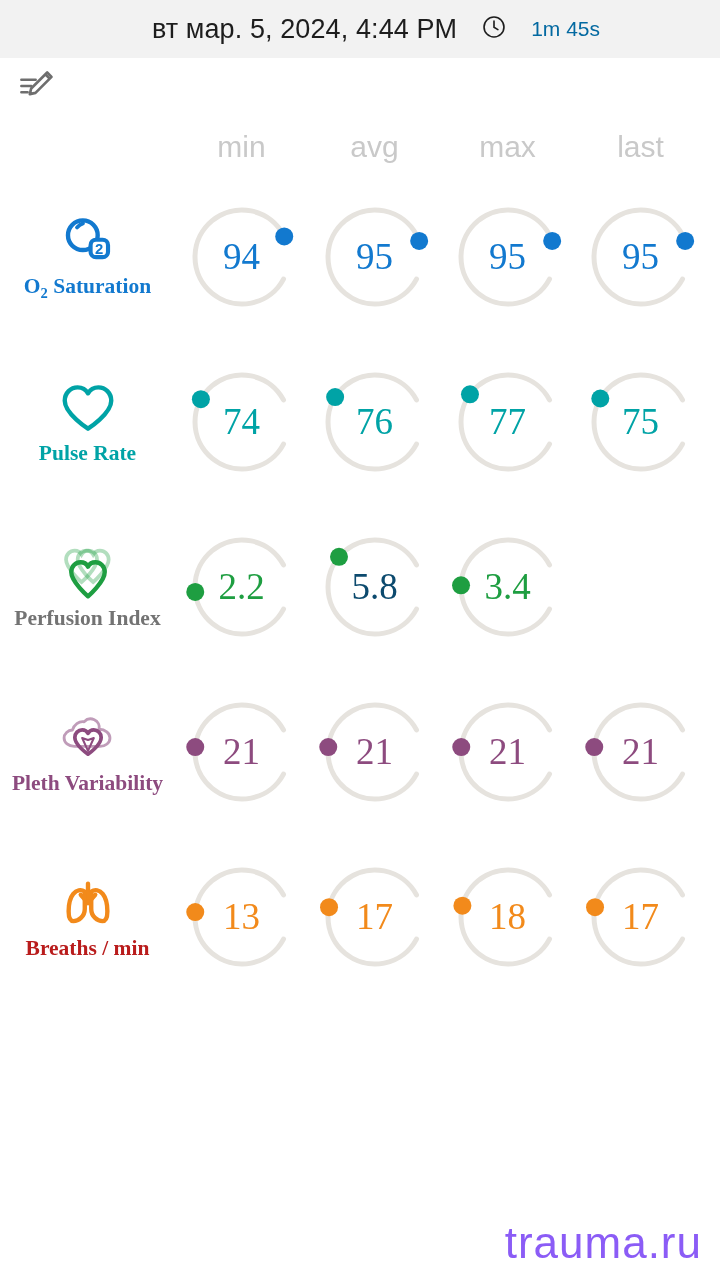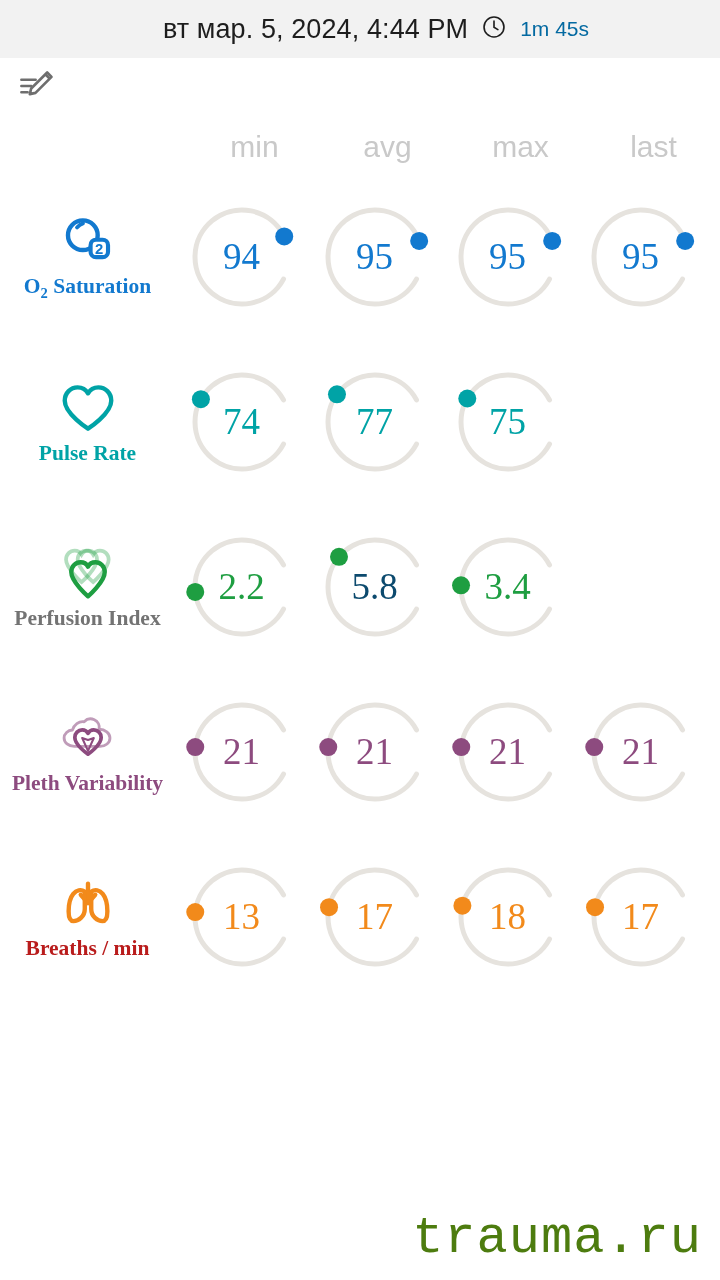--- a/index.html
+++ b/index.html
@@ -9,39 +9,39 @@
     font-family: "Liberation Sans", sans-serif;
     overflow: hidden;
   }
   #app { position: relative; width: 720px; height: 1280px; background: #fff; }
 
   
   .appbar {
     height: 58px; width: 100%;
     background: #f2f2f2;
     display: flex; align-items: center; justify-content: center;
-    gap: 13px;
+    gap: 24px;
     padding-left: 32px;
   }
   .appbar-title {
     font-size: 27px; color: #1d1d1d; letter-spacing: .1px;
     font-family: "Liberation Sans", sans-serif;
   }
   .clock-icon { display: block; }
   .appbar-duration { font-size: 21px; color: #0369a1; }
 
   
   .toolbar { height: 62px; width: 100%; display: flex; align-items: center; }
   .edit-btn { margin-left: 14px; width: 46px; height: 46px;
               display: flex; align-items: center; justify-content: center; }
 
   
   .colheads {
     display: flex; align-items: center;
-    padding-left: 175px; height: 54px; justify-content: flex-end;
+    padding-left: 175px; height: 54px;
   }
   .colhead {
     width: 133px; text-align: center;
     font-size: 30px; color: #c9c9c9; font-weight: 400;
   }
 
   
   .rows { display: flex; flex-direction: column; }
   .row { display: flex; align-items: center; height: 165px; }
 
@@ -64,22 +64,22 @@
                transform: translate(-50%,-50%); }
   .gauge-value {
     position: relative; z-index: 2;
     font-size: 37px; font-weight: 400;
     font-family: Liberation Serif, serif;
   }
 
   
   .watermark {
     position: absolute; right: 18px; bottom: 12px;
-    font-size: 52px; color: #4d7c0f; letter-spacing: 1px;
-    font-family: Liberation Mono, monospace;
+    font-size: 44px; color: #8b5cf6; letter-spacing: 1px;
+    font-family: Liberation Sans, sans-serif;
   }
 </style>
 </head>
 <body>
 
 <div id="app">
 
   <div class="appbar">
     <span class="appbar-title">вт мар. 5, 2024, 4:44 PM</span>
     <span class="clock-icon">
@@ -167,20 +167,27 @@
           <div class="gauge-cell">
             <svg class="gauge-svg" width="118" height="118" viewBox="0 0 118 118">
               <path d="M100.50 81.07 A47 47 0 1 1 100.50 36.93" fill="none" stroke="#e6e3de" stroke-width="5" stroke-linecap="round"></path>
               <circle cx="17.89" cy="36.21" r="9" fill="#00a3a6"></circle>
             </svg>
             <span class="gauge-value" style="color:#00a3a6">74</span>
           </div>
           <div class="gauge-cell">
             <svg class="gauge-svg" width="118" height="118" viewBox="0 0 118 118">
               <path d="M100.50 81.07 A47 47 0 1 1 100.50 36.93" fill="none" stroke="#e6e3de" stroke-width="5" stroke-linecap="round"></path>
+              <circle cx="19.14" cy="34.09" r="9" fill="#00a3a6"></circle>
+            </svg>
+            <span class="gauge-value" style="color:#00a3a6">76</span>
+          </div>
+          <div class="gauge-cell">
+            <svg class="gauge-svg" width="118" height="118" viewBox="0 0 118 118">
+              <path d="M100.50 81.07 A47 47 0 1 1 100.50 36.93" fill="none" stroke="#e6e3de" stroke-width="5" stroke-linecap="round"></path>
               <circle cx="20.98" cy="31.37" r="9" fill="#00a3a6"></circle>
             </svg>
             <span class="gauge-value" style="color:#00a3a6">77</span>
           </div>
           <div class="gauge-cell">
             <svg class="gauge-svg" width="118" height="118" viewBox="0 0 118 118">
               <path d="M100.50 81.07 A47 47 0 1 1 100.50 36.93" fill="none" stroke="#e6e3de" stroke-width="5" stroke-linecap="round"></path>
               <circle cx="18.30" cy="35.50" r="9" fill="#00a3a6"></circle>
             </svg>
             <span class="gauge-value" style="color:#00a3a6">75</span>

